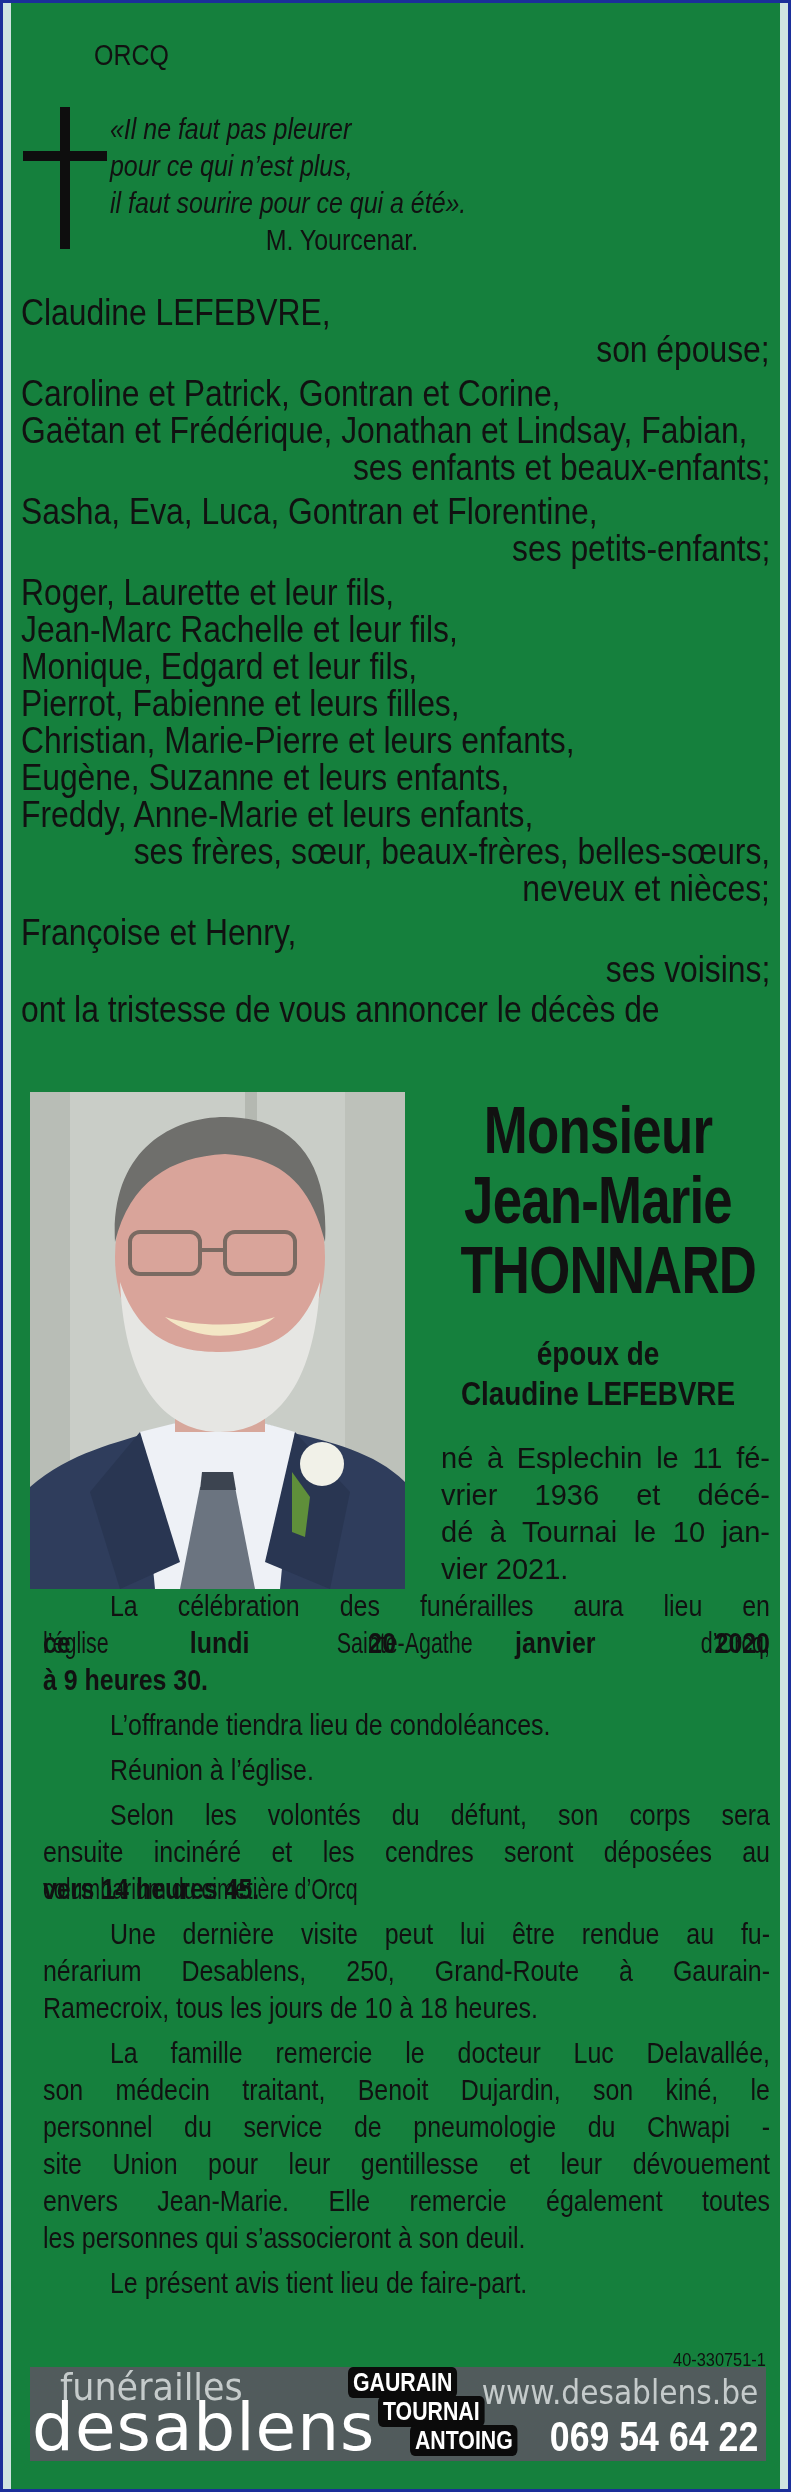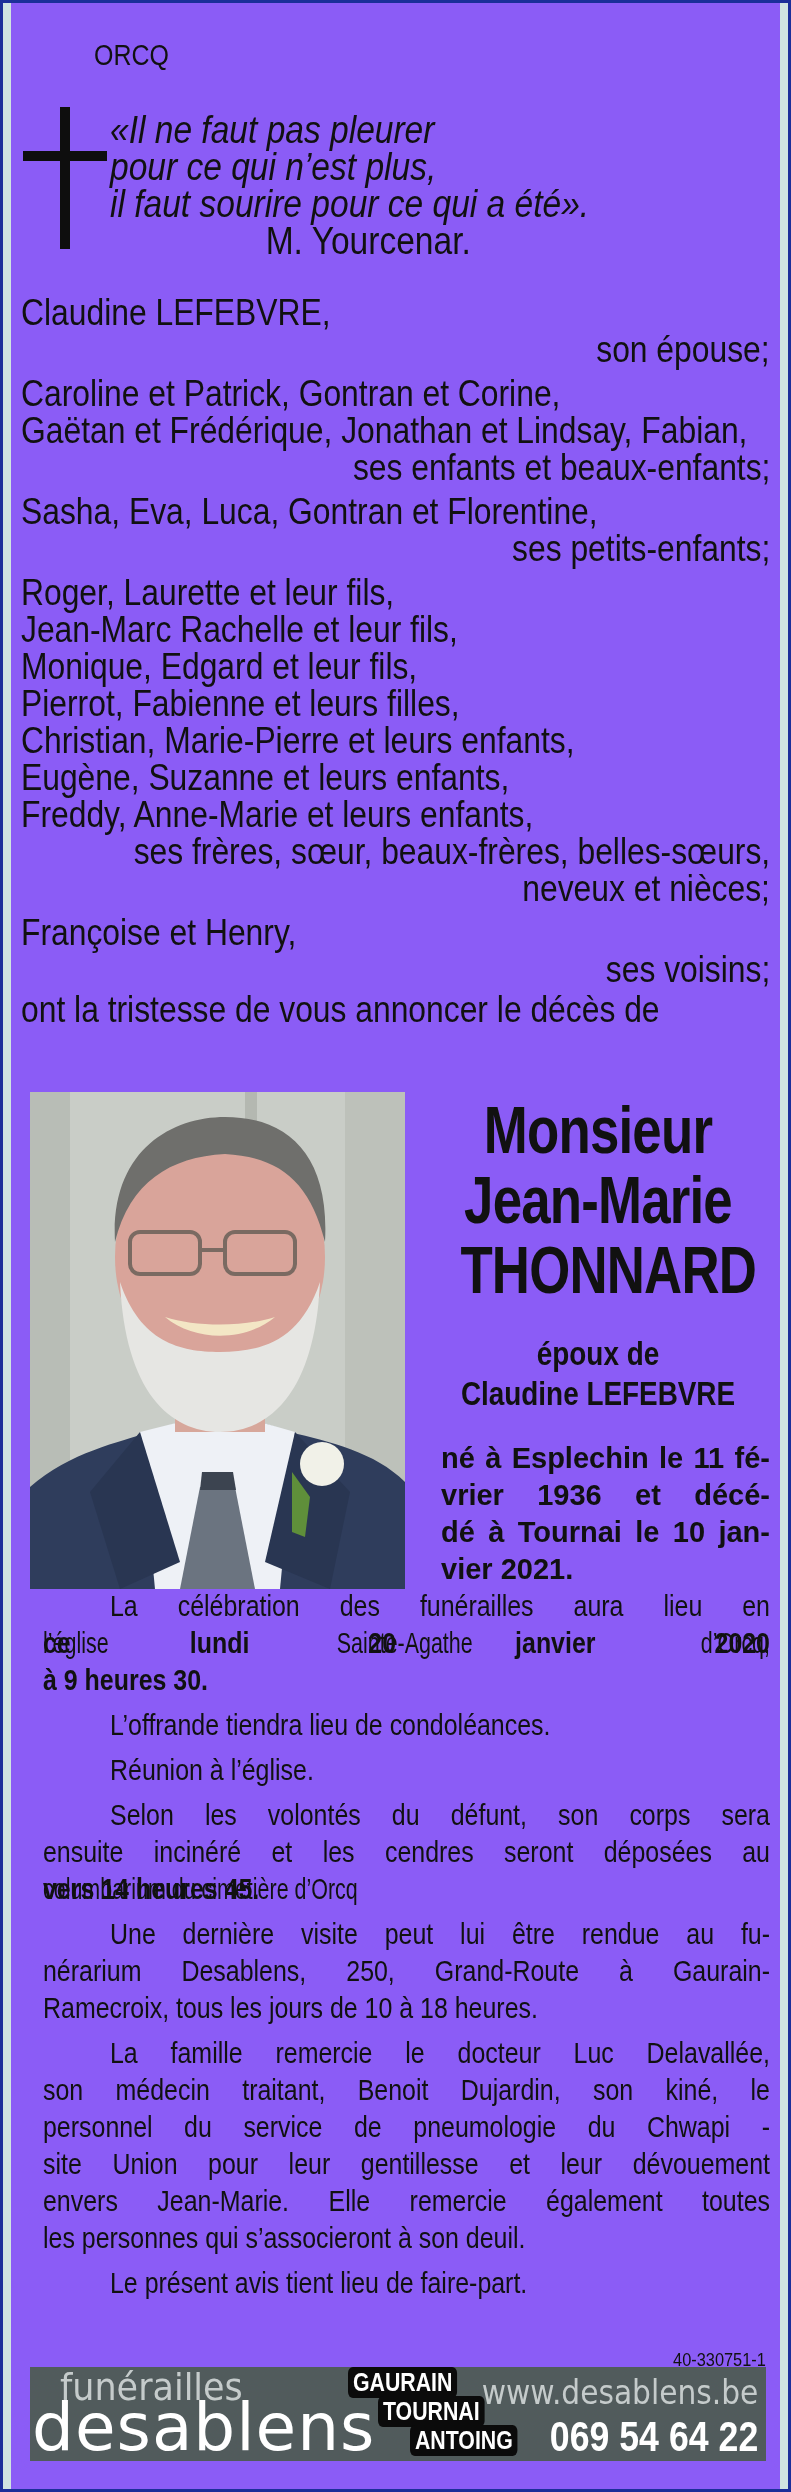--- a/index.html
+++ b/index.html
@@ -11,37 +11,37 @@
     .frame {
       position: relative;
       width: 791px;
       height: 2492px;
       border: 3px solid #1b2f9a;
       background: #cfe4e1;
     }
     .sheet {
       position: absolute;
       left: 8px; top: 0; right: 8px; bottom: 0;
-      background: #8b5cf6;
+      background: #15803d;
     }
     .content {
       position: absolute;
       left: 10px; right: 10px; top: 0;
     }
     .narrow { display: block; transform: scaleX(0.86); transform-origin: left top; white-space: nowrap; }
     .town {
       position: absolute; left: 73px; top: 36px;
       font-size: 29px;
     }
     .cross { position: absolute; left: 2px; top: 104px; width: 88px; height: 140px; }
     .cross .v { position: absolute; left: 37px; top: 0; width: 10px; height: 142px; background: #0e0e0e; }
     .cross .h { position: absolute; left: 0; top: 44px; width: 84px; height: 10px; background: #0e0e0e; }
     .quote {
       position: absolute; left: 89px; top: 108px;
-      font-style: italic; font-size: 39px; line-height: 37px;
+      font-style: italic; font-size: 29px; line-height: 37px;
     }
     .quote .ln { display: block; transform: scaleX(0.86); transform-origin: left top; white-space: nowrap; }
     .quote .author { display: block; padding-left: 181px; font-style: normal; transform: scaleX(0.86); transform-origin: left top; white-space: nowrap; }
 
     .fam { position: absolute; left: 0; right: 0; }
     .fam .row { position: relative; height: 37px; font-size: 37px; line-height: 37px; }
     .fam .row span { position: absolute; white-space: nowrap; }
     .fam .row .l { left: 0; transform: scaleX(0.86); transform-origin: left center; }
     .fam .row .r { right: 0; transform: scaleX(0.86); transform-origin: right center; }
 
@@ -62,21 +62,21 @@
     }
     .name-block .spouse {
       display: block; margin-top: 0; font-size: 34px; line-height: 40px;
       transform: scaleX(0.82); transform-origin: center top; white-space: nowrap;
     }
     .birth {
       position: absolute; left: 420px; right: 0; top: 1437px;
       font-size: 29px; line-height: 37px;
     }
     .birth .ln { position: relative; display: block; height: 37px; }
-    .birth .ln span { position: absolute; white-space: nowrap; font-weight: bold; }
+    .birth .ln span { position: absolute; white-space: nowrap; }
 
     .body {
       position: absolute; left: 0; right: 0;
       font-size: 29px; line-height: 37px;
     }
     .p { margin-bottom: 8px; }
     .p .ln { position: relative; display: block; height: 37px; margin-left: 22px; }
     .p .ln span { position: absolute; left: 0; top: 0; white-space: nowrap; transform: scaleX(0.86); transform-origin: left top; }
     .p .ln.indent span { left: 67px; }
     .p .ln.just span { width: 116.28%; text-align: justify; text-align-last: justify; }

